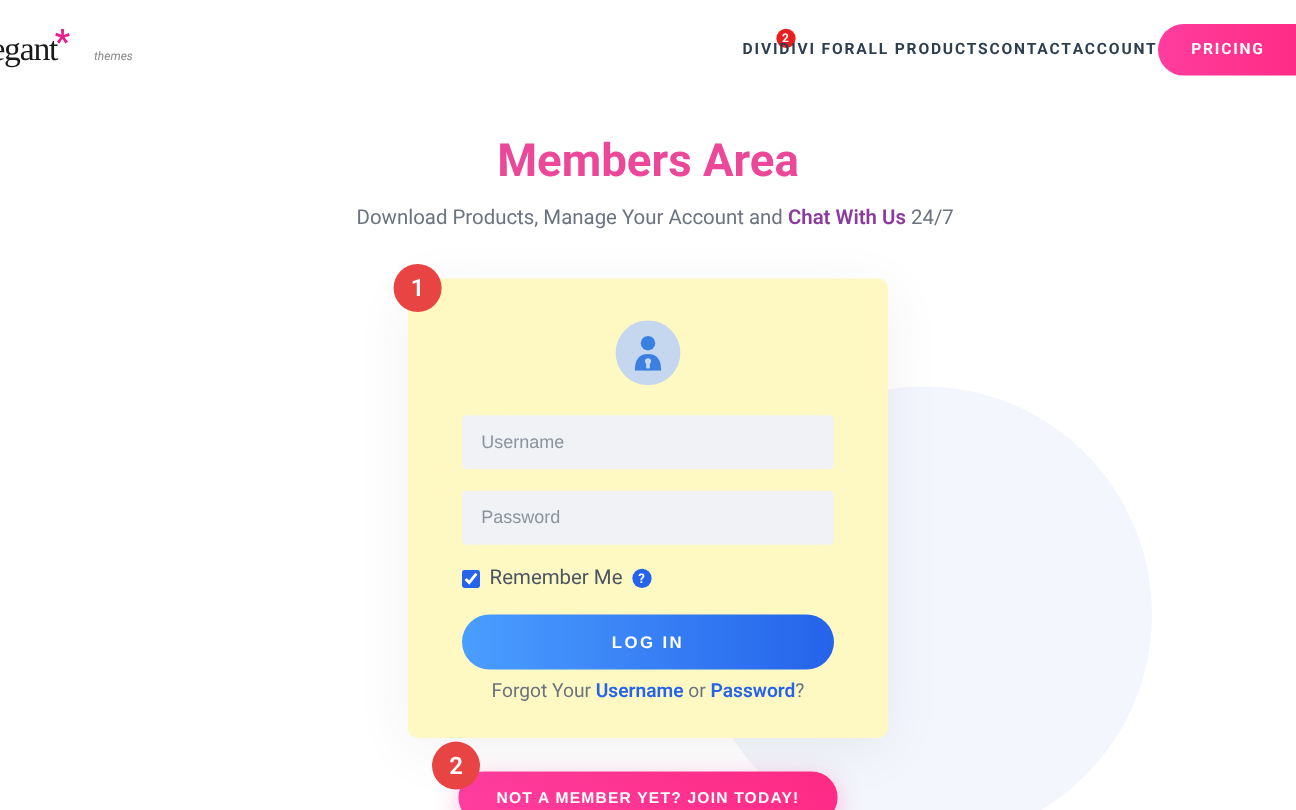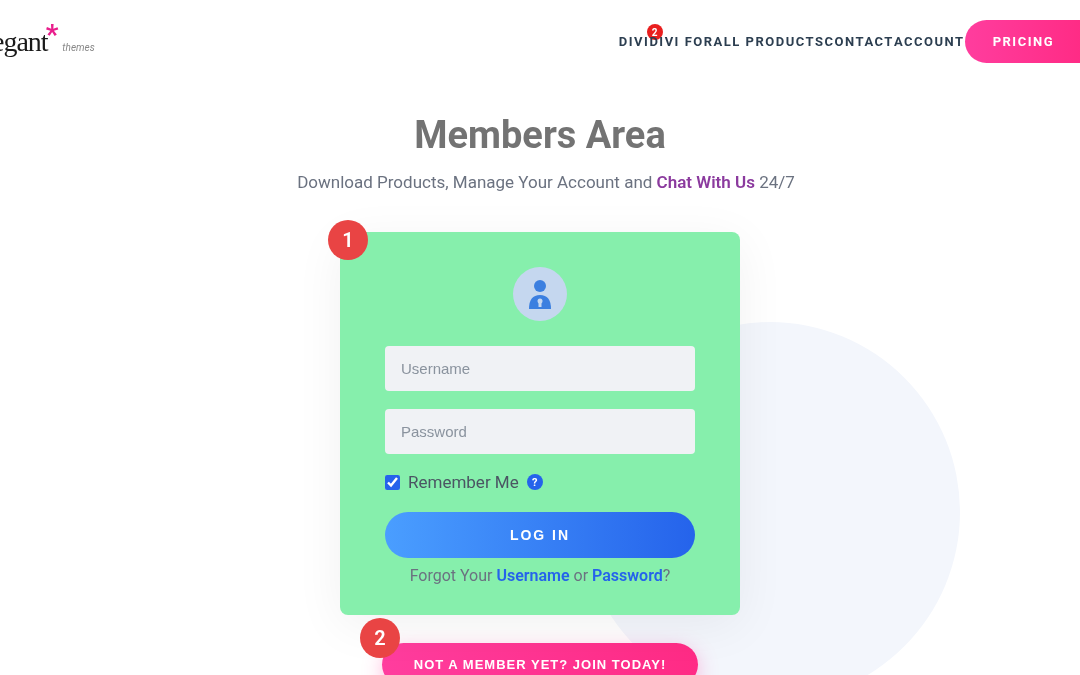--- a/index.html
+++ b/index.html
@@ -37,21 +37,21 @@
       color: #e91e8c;
       font-size: 28px;
       font-weight: bold;
       margin-left: -2px;
       margin-top: -8px;
     }
     .logo-sub {
       font-size: 10px;
       color: #888;
       font-style: italic;
-      margin-left: 4px;
+      margin-left: 20px;
       margin-top: 16px;
     }
     .nav {
       display: flex;
       align-items: center;
     }
     .nav-item {
       font-size: 13px;
       font-weight: 700;
       letter-spacing: 1.5px;
@@ -87,21 +87,21 @@
       margin-right: -2px;
     }
     .main {
       text-align: center;
       padding-top: 30px;
       position: relative;
     }
     .page-title {
       font-size: 38px;
       font-weight: 700;
-      color: #737373;
+      color: #ec4899;
       margin-bottom: 15px;
     }
     .page-subtitle {
       font-size: 17px;
       color: #6b7280;
       margin-bottom: 40px;
       padding-left: 12px;
     }
     .chat-link {
       color: #8b3a9e;
@@ -127,21 +127,21 @@
     }
     .step-badge-1 {
       top: -12px;
       left: -12px;
     }
     .step-badge-2 {
       top: 386px;
       left: 20px;
     }
     .login-card {
-      background: #86efac;
+      background: #fef9c3;
       border-radius: 8px;
       box-shadow: 0 10px 50px rgba(0,0,0,0.06);
       padding: 35px 45px 30px;
       width: 400px;
       position: relative;
     }
     .bg-circle {
       position: absolute;
       width: 380px;
       height: 380px;

